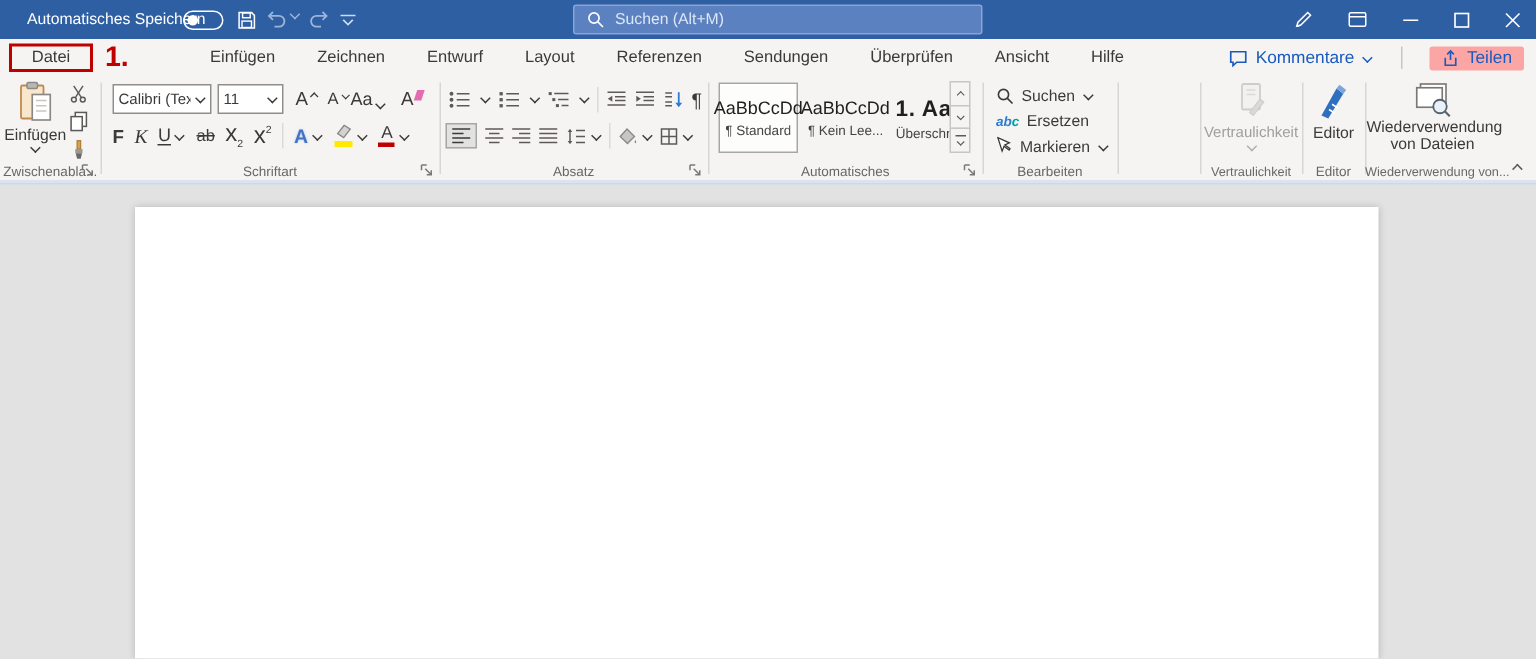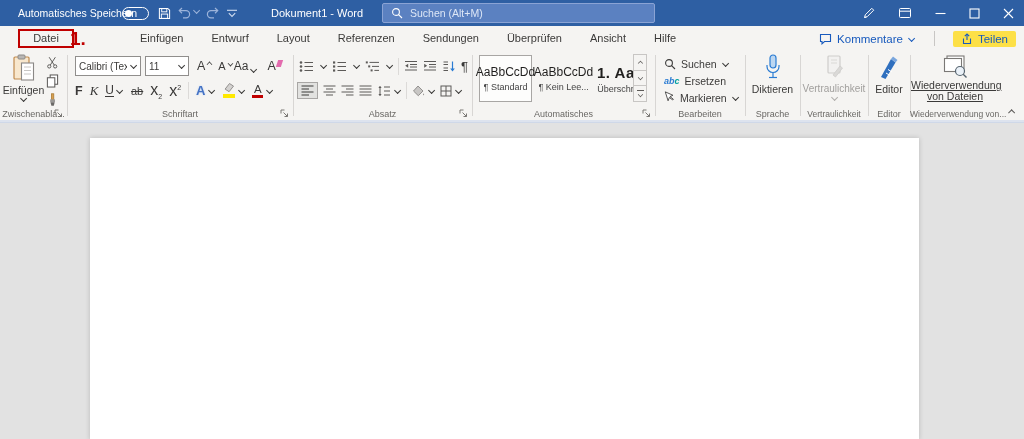--- a/index.html
+++ b/index.html
@@ -27,30 +27,30 @@
   .search input { flex:1; background:transparent; border:none; outline:none; font-size:10.5px;
                   color:#f0f4fb; font-family:"Liberation Sans",sans-serif; }
   .search input::placeholder { color:#dde7f6; opacity:1; }
   .wc { position:absolute; top:0; height:26px; display:flex; align-items:center; justify-content:center; }
   .wc-pencil { left:854px; width:30px; } .wc-frame { left:890px; width:30px; }
   .wc-min { left:924px; width:32px; } .wc-max { left:958px; width:32px; } .wc-close { left:992px; width:32px; }
 
   
   .tabrow { position:absolute; left:0; top:26px; width:1024px; height:25px; background:#f5f4f2; }
   .file-wrap { position:absolute; left:6px; top:3px; width:56px; height:19px; border:2px solid #c00000;
-               display:flex; align-items:center; justify-content:center;margin-left:12px; }
+               display:flex; align-items:center; justify-content:center; }
   .file-wrap .tab { padding:0; line-height:15px; }
   .step { position:absolute; left:70px; top:0px; font-size:19px; font-weight:700; color:#c00000; line-height:25px; }
   .tabs { position:absolute; left:126px; top:0; height:25px; display:flex; }
   .tab { display:inline-block; padding:0 14px; line-height:25px; font-size:11px; color:#3b3a39; cursor:default; }
   .tr-right { position:absolute; right:8px; top:2px; height:21px; display:flex; align-items:center; gap:18px; }
   .comments { display:flex; align-items:center; gap:5px; color:#185abd; font-size:11.5px; }
   .vdiv-tr { width:1px; height:15px; background:#c8c6c4; }
   .share { display:flex; align-items:center; gap:5px; color:#185abd; font-size:11.5px;
-           background:#fde047; border-radius:2px; padding:2px 8px; }
+           background:#fca5a5; border-radius:2px; padding:2px 8px; }
 
   
   .ribbon { position:absolute; left:0; top:51px; width:1024px; height:71px; background:#f5f4f2;
             border-bottom:2px solid #dde3ee; }
   .grp { position:absolute; top:0; height:69px; }
   .grp-label { position:absolute; bottom:1px; left:0; right:0; text-align:center; font-size:9px; color:#696764;
                white-space:nowrap; }
   .rdiv { position:absolute; top:4px; width:1px; height:61px; background:#d8d6d4; }
   .launch { position:absolute; bottom:2px; right:4px; width:10px; height:10px; color:#7a7875; }
   .chev { display:inline-block; width:8px; height:6px; position:relative; flex:none; }
@@ -125,21 +125,21 @@
   .bigbtn { position:absolute; left:0; right:0; top:3px; display:flex; flex-direction:column; align-items:center; }
   .bigbtn .bl { font-size:10.5px; color:#3b3a39; margin-top:3px; text-align:center; line-height:11px; }
   .g-voice { left:745px; width:55px; }
   .g-sens { left:800px; width:68px; }
   .g-sens .bl { color:#a19f9d; font-size:10px; }
   .g-sens .ic { opacity:.55; }
   .g-sens .chev { color:#b0aeac; margin-top:1px; }
   .g-sens .grp-label { font-size:8.5px; }
   .g-editor { left:868px; width:42px; }
   .g-reuse { left:910px; width:90px; }
-  .g-reuse .bl { margin-top:1px;text-decoration:underline; }
+  .g-reuse .bl { margin-top:1px; }
   .g-reuse .grp-label { font-size:8.5px; }
   .collapse { position:absolute; right:6px; bottom:3px; width:14px; height:12px; color:#5c5a58;
               display:flex; align-items:center; justify-content:center; }
 
   
   .docarea { position:absolute; left:0; top:122px; width:1024px; height:317px; background:#e2e2e2;
              border-top:1px solid #cfd8e8; }
   .page { position:absolute; left:90px; top:15px; width:829px; height:302px; background:#fff;
           box-shadow:0 0 5px rgba(0,0,0,.18); }
 
@@ -176,21 +176,20 @@
           <path d="M1.8 3.6 H8 a3.6 3.6 0 0 1 0 7.2 H5" fill="none" stroke="currentColor" stroke-width="1.2"></path>
         </svg>
     </span>
     <span class="tb-ic tb-qat">
       <svg width="12" height="9" viewBox="0 0 12 9">
           <line x1="1" y1="1.3" x2="11" y2="1.3" stroke="currentColor" stroke-width="1.1"></line>
           <path d="M2.8 4.2 L6 7.4 L9.2 4.2" fill="none" stroke="currentColor" stroke-width="1.1"></path>
         </svg>
     </span>
 
-    <span class="doc-title">Dokument1 - Word</span>
 
     <div class="search">
       <span class="ic">
         <svg width="12" height="12" viewBox="0 0 12 12">
             <circle cx="5" cy="5" r="3.4" fill="none" stroke="#fff" stroke-width="1.1"></circle>
             <line x1="7.6" y1="7.6" x2="11" y2="11" stroke="#fff" stroke-width="1.1"></line>
           </svg>
       </span>
       <input class="s-in" placeholder="Suchen (Alt+M)" style="">
     </div>
@@ -225,20 +224,21 @@
     </span>
   </header>
 
   <nav class="tabrow">
     <span class="file-wrap">
       <span class="tab">Datei</span>
     </span>
     <span class="step">1.</span>
     <div class="tabs">
       <span class="tab">Einfügen</span>
+      <span class="tab">Zeichnen</span>
       <span class="tab">Entwurf</span>
       <span class="tab">Layout</span>
       <span class="tab">Referenzen</span>
       <span class="tab">Sendungen</span>
       <span class="tab">Überprüfen</span>
       <span class="tab">Ansicht</span>
       <span class="tab">Hilfe</span>
     </div>
     <div class="tr-right">
       <span class="comments">
@@ -586,34 +586,20 @@
               <path d="M1.5 1 L4.8 11.5 L6.3 7.6 L10.3 10.6 L11 9.6 L7 6.6 L10.5 5 Z" fill="#fff" stroke="#3b3a39" stroke-width="1" transform="scale(0.85)"></path>
             </svg>
         </span>
         <span>Markieren</span>
         <span class="chev"></span>
       </div>
       <span class="grp-label">Bearbeiten</span>
     </div>
     <span class="rdiv" style="left:745px"></span>
 
-    <div class="grp g-voice">
-      <div class="bigbtn">
-        <span class="ic">
-          <svg width="20" height="27" viewBox="0 0 20 27">
-              <rect x="7" y="1" width="6" height="13" rx="3" fill="#bdd7f1" stroke="#2b7cd3" stroke-width="1.2"></rect>
-              <path d="M4 11 v1.5 a6 6 0 0 0 12 0 V11" fill="none" stroke="#2b7cd3" stroke-width="1.2"></path>
-              <line x1="10" y1="19" x2="10" y2="23" stroke="#2b7cd3" stroke-width="1.2"></line>
-              <line x1="6" y1="23.5" x2="14" y2="23.5" stroke="#2b7cd3" stroke-width="1.2"></line>
-            </svg>
-        </span>
-        <span class="bl">Diktieren</span>
-      </div>
-      <span class="grp-label">Sprache</span>
-    </div>
     <span class="rdiv" style="left:800px"></span>
 
     <div class="grp g-sens">
       <div class="bigbtn">
         <span class="ic">
           <svg width="20" height="26" viewBox="0 0 20 26">
               <rect x="4" y="2" width="12" height="17" rx="1" fill="#f1f0ef" stroke="#b0aeac" stroke-width="1.2"></rect>
               <line x1="7" y1="6" x2="13" y2="6" stroke="#c5c3c1"></line>
               <line x1="7" y1="9" x2="13" y2="9" stroke="#c5c3c1"></line>
               <path d="M9 21 L16 12 l2.5 2 L11.5 23 Z" fill="#c5c3c1" stroke="#b0aeac" stroke-width="0.8"></path>

